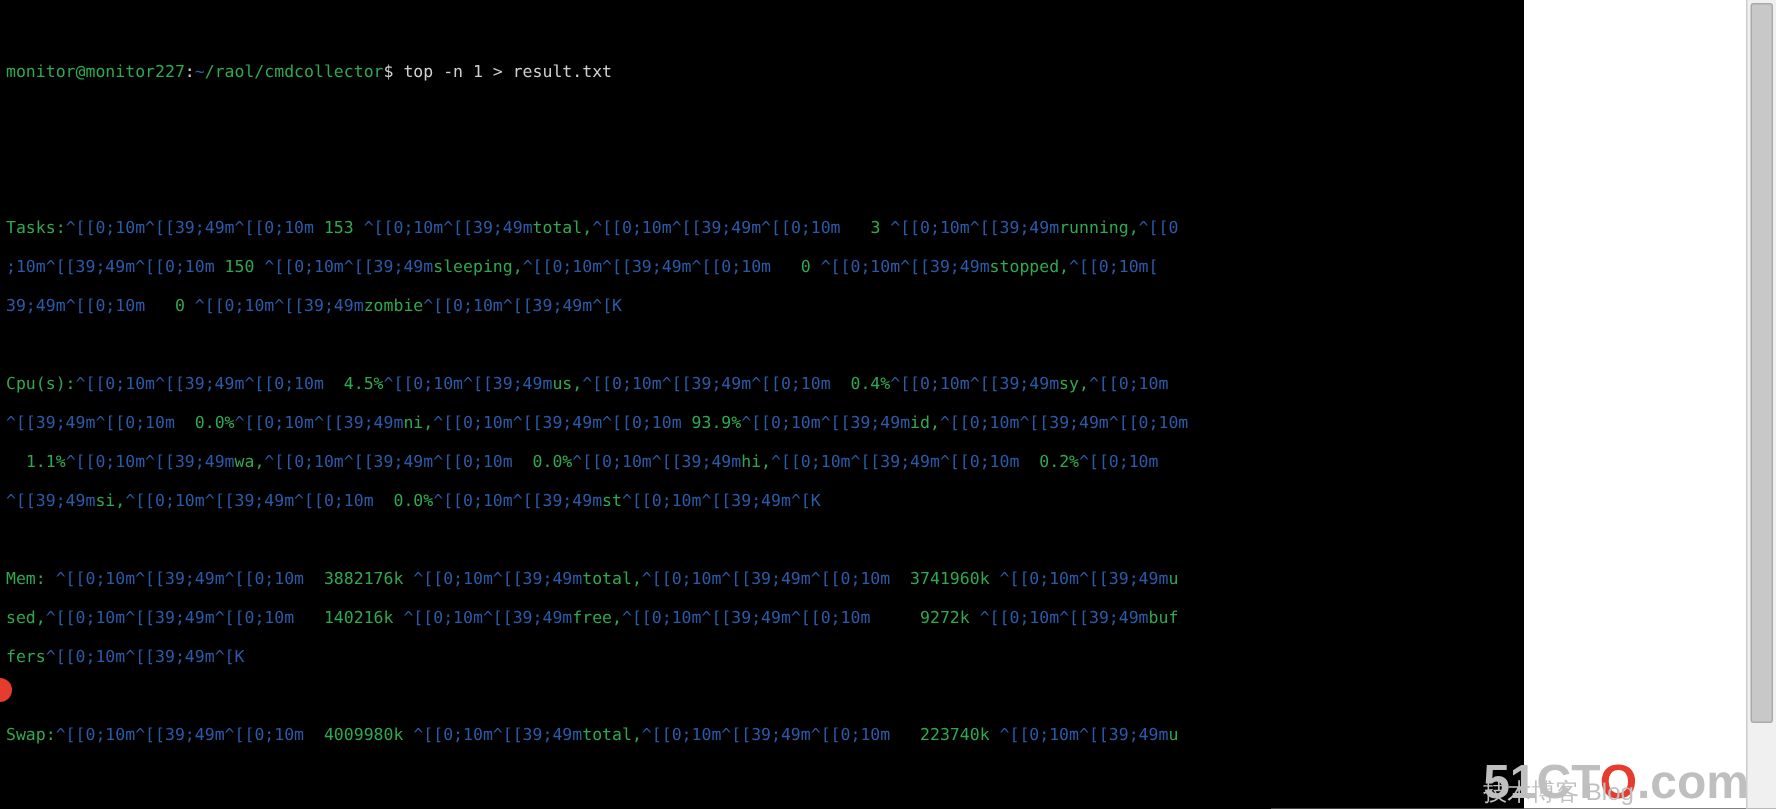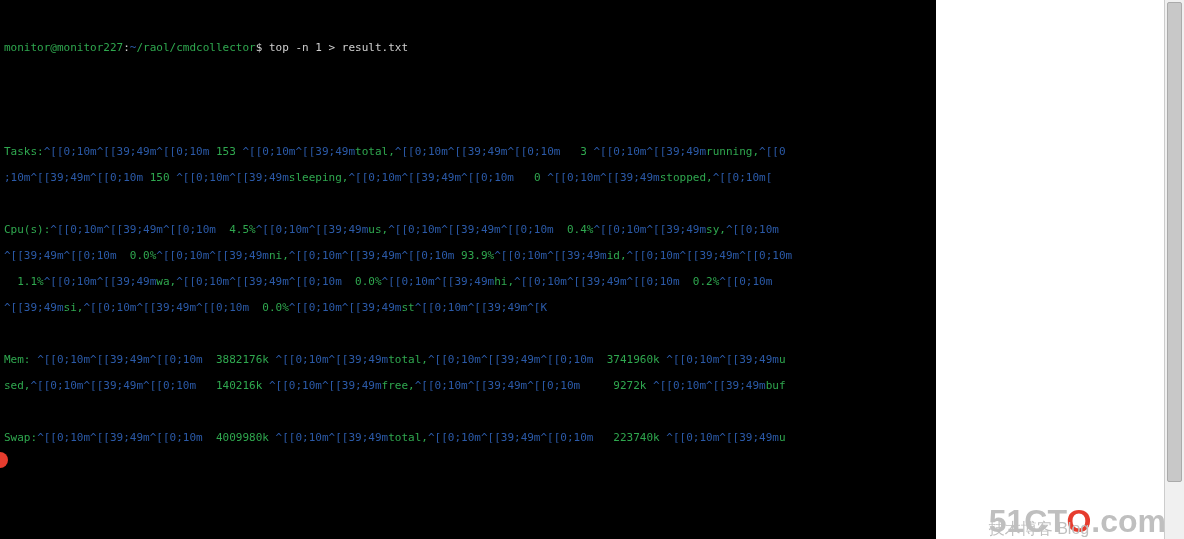--- a/index.html
+++ b/index.html
@@ -9,21 +9,21 @@
     font-size:11px;
     line-height:13px;
     overflow:hidden;
     width:1184px;
     height:539px;
     position:relative;
   }
   .terminal {
     position:absolute;
     left:0; top:0;
-    width:936px;
+    width:1016px;
     height:539px;
     background:#000;
     color:#bbb;
     overflow:hidden;
     padding:2px 4px;
     white-space:pre;
   }
   .scrollbar {
     position:absolute;
     right:0; top:0;
@@ -78,30 +78,32 @@
 
 
 <div class="line"><span class="g">monitor@monitor227</span><span class="w">:</span><span class="b">~</span><span class="g" id="pp1">/raol/cmdcollector</span><span class="w">$ </span><span class="w">top -n 1 &gt; result.txt</span></div>
 <div class="line">&nbsp;</div>
 
 
 
 
 <div class="line"><span class="g">Tasks:</span><span class="b">^[[0;10m</span><span class="b">^[[39;49m</span><span class="b">^[[0;10m</span><span class="g"> <span>153</span> </span><span class="b">^[[0;10m</span><span class="b">^[[39;49m</span><span class="g">total,</span><span class="b">^[[0;10m</span><span class="b">^[[39;49m</span><span class="b">^[[0;10m</span><span class="g">   <span>3</span> </span><span class="b">^[[0;10m</span><span class="b">^[[39;49m</span><span class="g">running,</span><span class="b">^[[0</span></div>
 <div class="line"><span class="b">;10m</span><span class="b">^[[39;49m</span><span class="b">^[[0;10m</span><span class="g"> <span>150</span> </span><span class="b">^[[0;10m</span><span class="b">^[[39;49m</span><span class="g">sleeping,</span><span class="b">^[[0;10m</span><span class="b">^[[39;49m</span><span class="b">^[[0;10m</span><span class="g">   <span>0</span> </span><span class="b">^[[0;10m</span><span class="b">^[[39;49m</span><span class="g">stopped,</span><span class="b">^[[0;10m</span><span class="b">[</span></div>
+<div class="line"><span class="b">39;49m</span><span class="b">^[[0;10m</span><span class="g">   <span>0</span> </span><span class="b">^[[0;10m</span><span class="b">^[[39;49m</span><span class="g">zombie</span><span class="b">^[[0;10m</span><span class="b">^[[39;49m</span><span class="b">^[K</span></div>
 
 
 <div class="line"><span class="g">Cpu(s):</span><span class="b">^[[0;10m</span><span class="b">^[[39;49m</span><span class="b">^[[0;10m</span><span class="g">  <span>4.5%</span></span><span class="b">^[[0;10m</span><span class="b">^[[39;49m</span><span class="g">us,</span><span class="b">^[[0;10m</span><span class="b">^[[39;49m</span><span class="b">^[[0;10m</span><span class="g">  <span>0.4%</span></span><span class="b">^[[0;10m</span><span class="b">^[[39;49m</span><span class="g">sy,</span><span class="b">^[[0;10m</span></div>
 <div class="line"><span class="b">^[[39;49m</span><span class="b">^[[0;10m</span><span class="g">  <span>0.0%</span></span><span class="b">^[[0;10m</span><span class="b">^[[39;49m</span><span class="g">ni,</span><span class="b">^[[0;10m</span><span class="b">^[[39;49m</span><span class="b">^[[0;10m</span><span class="g"> <span>93.9%</span></span><span class="b">^[[0;10m</span><span class="b">^[[39;49m</span><span class="g">id,</span><span class="b">^[[0;10m</span><span class="b">^[[39;49m</span><span class="b">^[[0;10m</span></div>
 <div class="line"><span class="g">  <span>1.1%</span></span><span class="b">^[[0;10m</span><span class="b">^[[39;49m</span><span class="g">wa,</span><span class="b">^[[0;10m</span><span class="b">^[[39;49m</span><span class="b">^[[0;10m</span><span class="g">  <span>0.0%</span></span><span class="b">^[[0;10m</span><span class="b">^[[39;49m</span><span class="g">hi,</span><span class="b">^[[0;10m</span><span class="b">^[[39;49m</span><span class="b">^[[0;10m</span><span class="g">  <span>0.2%</span></span><span class="b">^[[0;10m</span></div>
 <div class="line"><span class="b">^[[39;49m</span><span class="g">si,</span><span class="b">^[[0;10m</span><span class="b">^[[39;49m</span><span class="b">^[[0;10m</span><span class="g">  <span>0.0%</span></span><span class="b">^[[0;10m</span><span class="b">^[[39;49m</span><span class="g">st</span><span class="b">^[[0;10m</span><span class="b">^[[39;49m</span><span class="b">^[K</span></div>
 
 
 <div class="line"><span class="g">Mem: </span><span class="b">^[[0;10m</span><span class="b">^[[39;49m</span><span class="b">^[[0;10m</span><span class="g">  <span>3882176k</span> </span><span class="b">^[[0;10m</span><span class="b">^[[39;49m</span><span class="g">total,</span><span class="b">^[[0;10m</span><span class="b">^[[39;49m</span><span class="b">^[[0;10m</span><span class="g">  <span>3741960k</span> </span><span class="b">^[[0;10m</span><span class="b">^[[39;49m</span><span class="g">u</span></div>
 <div class="line"><span class="g">sed,</span><span class="b">^[[0;10m</span><span class="b">^[[39;49m</span><span class="b">^[[0;10m</span><span class="g">   <span>140216k</span> </span><span class="b">^[[0;10m</span><span class="b">^[[39;49m</span><span class="g">free,</span><span class="b">^[[0;10m</span><span class="b">^[[39;49m</span><span class="b">^[[0;10m</span><span class="g">     <span>9272k</span> </span><span class="b">^[[0;10m</span><span class="b">^[[39;49m</span><span class="g">buf</span></div>
+<div class="line"><span class="g">fers</span><span class="b">^[[0;10m</span><span class="b">^[[39;49m</span><span class="b">^[K</span></div>
 
 
 <div class="line"><span class="g">Swap:</span><span class="b">^[[0;10m</span><span class="b">^[[39;49m</span><span class="b">^[[0;10m</span><span class="g">  <span>4009980k</span> </span><span class="b">^[[0;10m</span><span class="b">^[[39;49m</span><span class="g">total,</span><span class="b">^[[0;10m</span><span class="b">^[[39;49m</span><span class="b">^[[0;10m</span><span class="g">   <span>223740k</span> </span><span class="b">^[[0;10m</span><span class="b">^[[39;49m</span><span class="g">u</span></div>
 
 
 
 
 
 
 

